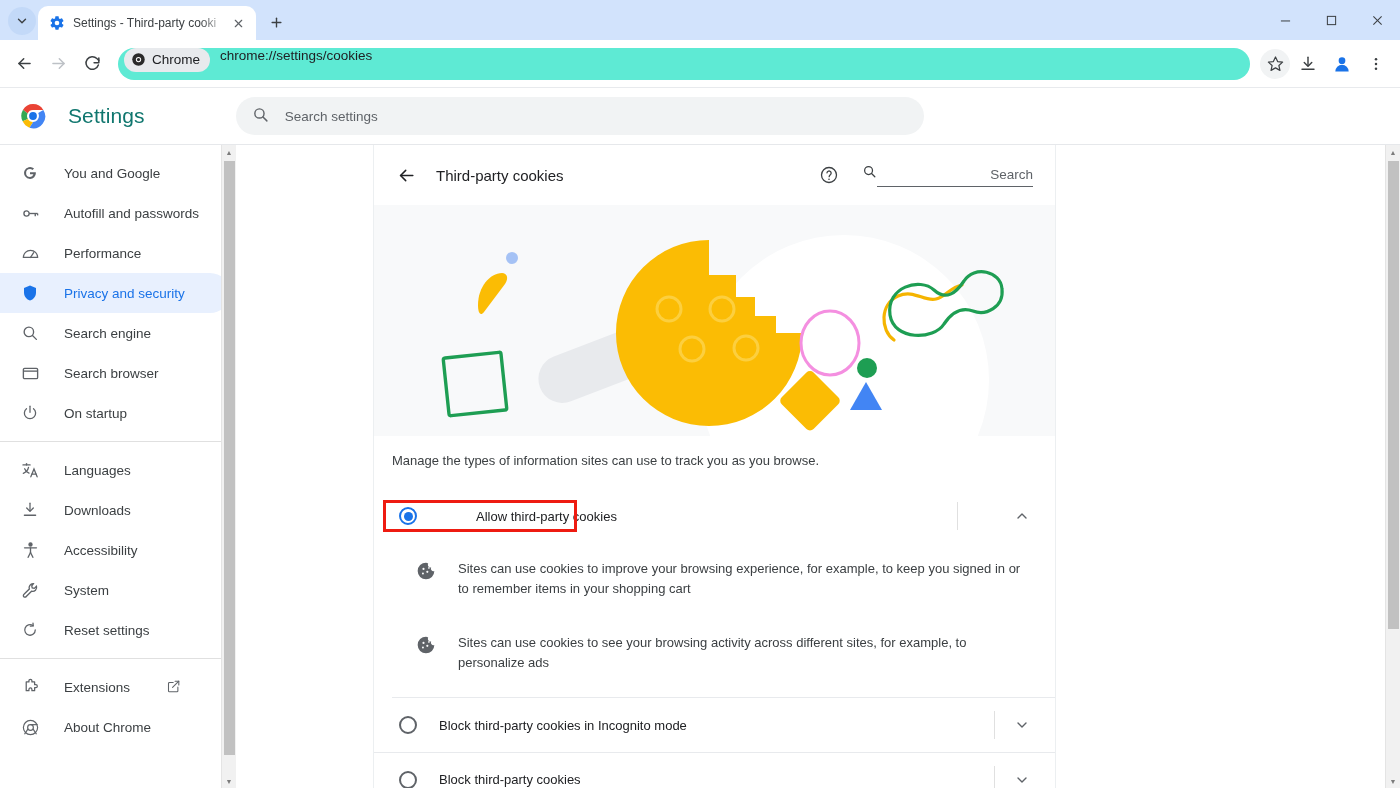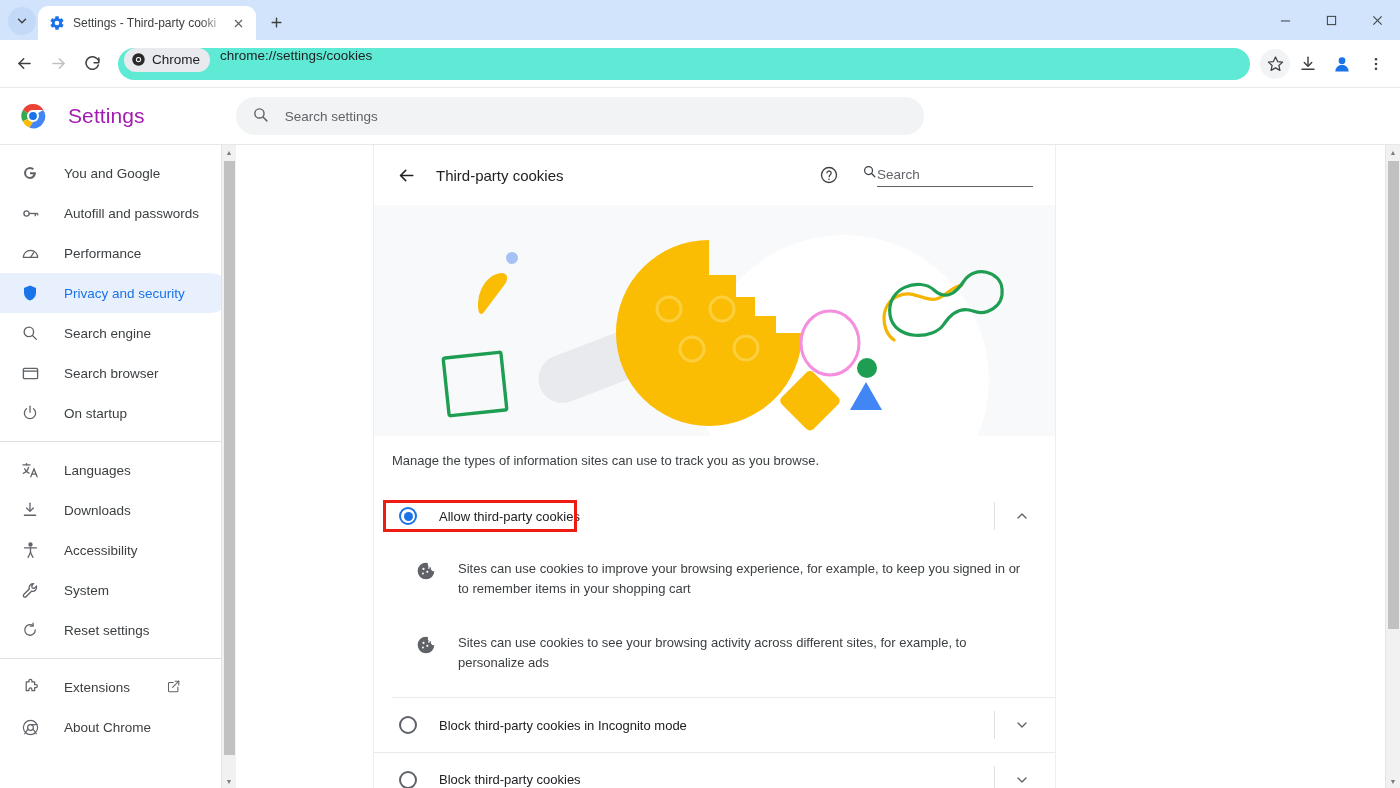--- a/index.html
+++ b/index.html
@@ -94,21 +94,21 @@
   }
 
   
   .settings-header {
     height: 56px; background: #fff;
     display: flex; align-items: center;
     padding-left: 20px;
   }
   .chrome-logo { width: 26px; height: 26px; flex: 0 0 26px; }
   .settings-title {
-    font-size: 21px; color: #a21caf;
+    font-size: 21px; color: #0f766e;
     margin-left: 22px; letter-spacing: .1px;
   }
   .settings-search {
     width: 688px; height: 38px;
     background: #f1f3f4; border-radius: 19px;
     margin-left: 91px;
     display: flex; align-items: center; padding: 0 16px;
     gap: 16px;
   }
   .settings-search-text { font-size: 13.5px; color: #5f6368; }
@@ -180,21 +180,21 @@
     display: flex; align-items: center; justify-content: center;
     color: #202124; flex: 0 0 36px;
   }
   .page-title { font-size: 15px; color: #202124; margin-left: 12px; }
   .head-spacer { flex: 1; }
   .help-btn {
     width: 30px; height: 30px; border-radius: 50%;
     display: flex; align-items: center; justify-content: center;
     color: #3c4043; margin-right: 18px;
   }
-  .inline-search { display: flex; align-items: flex-end; gap: 0; }
+  .inline-search { display: flex; align-items: flex-end; gap: 0; text-align: right; }
   .inline-search-icon { color: #3c4043; padding-bottom: 4px; }
   .inline-search-field {
     width: 156px; border-bottom: 1px solid #5f6368;
     font-size: 13.5px; color: #5f6368;
     padding-bottom: 3px; line-height: 17px;
   }
 
   
   .banner {
     height: 231px; background: #f8f9fa;
@@ -622,21 +622,21 @@
 
           <path d="M476 205 L492 177 L508 205 Z" fill="#4285f4"></path>
 
           <path d="M520 135 c-14 -10 -14 -36 4 -44 c16 -7 26 6 38 3 c10 -2 14 -12 26 -14" fill="none" stroke="#f5b400" stroke-width="3.2" stroke-linecap="round"></path>
           <path d="M516 110 c-4 -28 30 -38 44 -25 c12 11 22 3 30 -9 c10 -16 37 -10 38 8 c2 18 -16 27 -29 22 c-14 -5 -23 4 -29 13 c-10 16 -50 17 -54 -9 Z" fill="none" stroke="#1e9e53" stroke-width="3.2"></path>
         </svg>
       </div>
 
       <div class="desc-line">Manage the types of information sites can use to track you as you browse.</div>
 
-      <div class="radio-row" style="margin-top:18px;">
+      <div class="radio-row" style="margin-top:18px;gap:37px;">
         <div class="radio-mark checked"></div>
         <div class="radio-label">Allow third-party cookies</div>
         <div class="row-divider-v"></div>
         <div class="chevron-btn">
           <svg width="16" height="16" viewBox="0 0 24 24" fill="none" stroke="#5f6368" stroke-width="2.1" stroke-linecap="round" stroke-linejoin="round">
               <polyline points="6 15 12 9 18 15"></polyline>
             </svg>
         </div>
         <div class="highlight-box"></div>
       </div>

